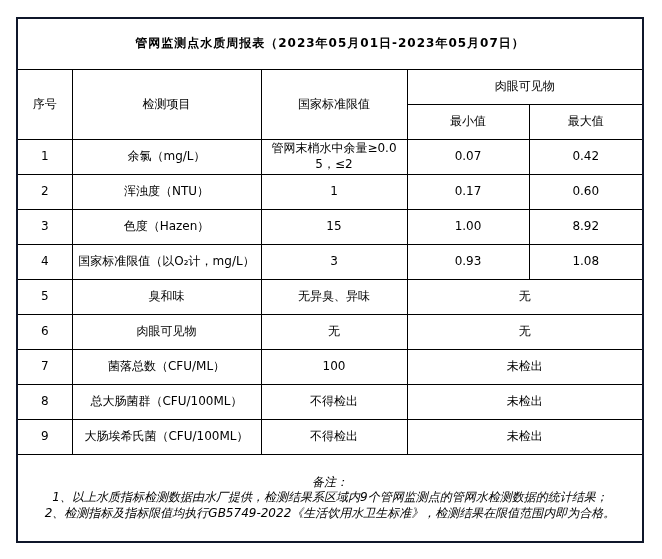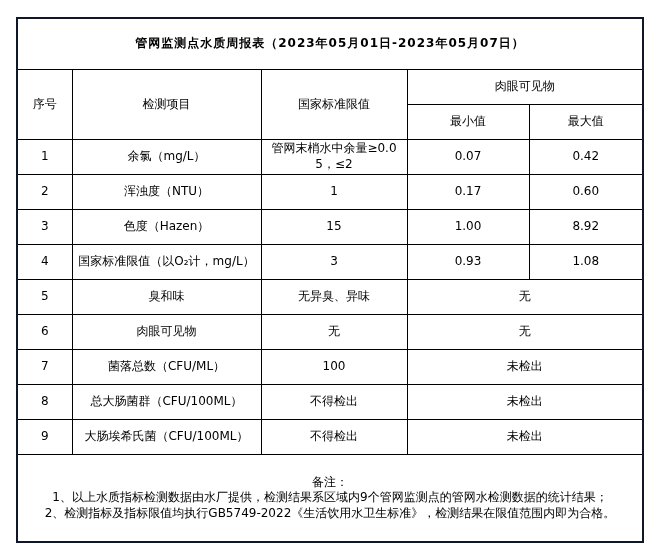--- a/index.html
+++ b/index.html
@@ -45,21 +45,21 @@
   tr.data-row td { height: 32px; }
   td.notes-cell {
     height: 84px;
     text-align: left;
     vertical-align: top;
     padding: 9px 6px 4px 5px;
     font-size: 13px;
     line-height: 19px;
     word-break: break-all;
   }
-  .note-line { white-space: nowrap; }
+  .note-line { white-space: nowrap; font-style: italic; }
 </style>
 </head>
 <body>
 
 <div class="page">
   <table class="report">
     <colgroup>
       <col style="width:55px">
       <col style="width:189px">
       <col style="width:146px">

